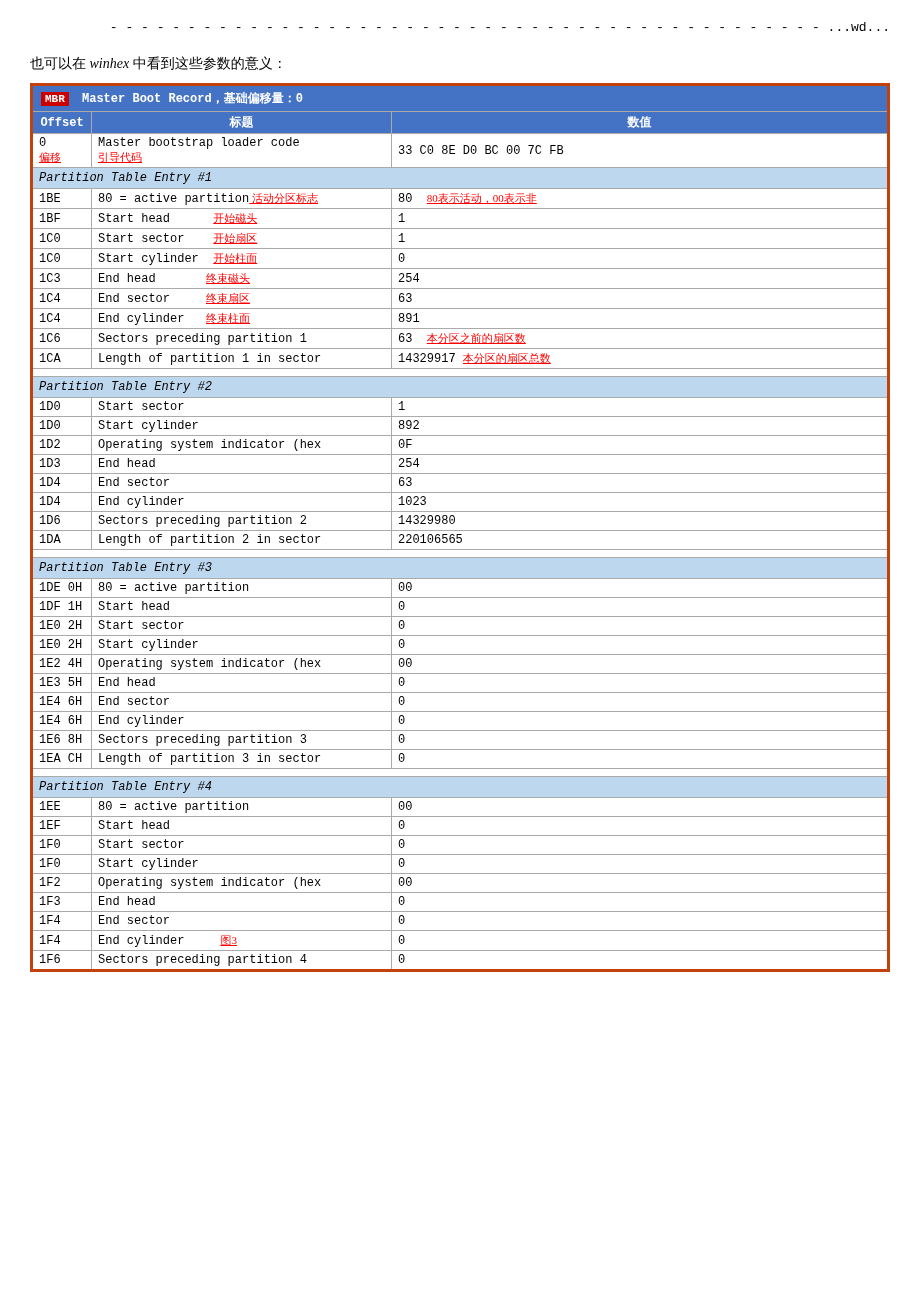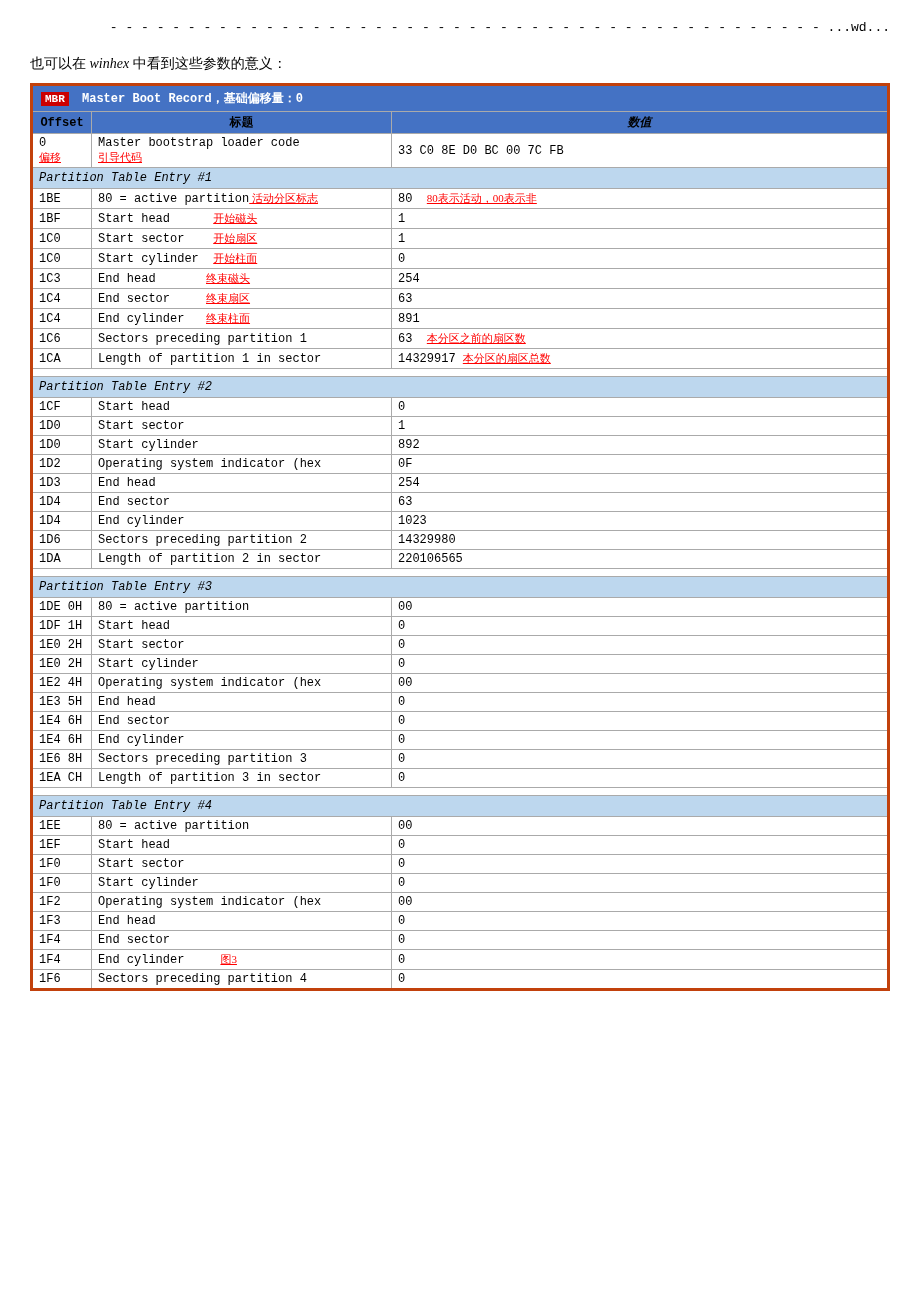--- a/index.html
+++ b/index.html
@@ -37,21 +37,21 @@
       vertical-align: middle;
     }
     .header-row {
       background: #4472C4;
       color: #fff;
       font-weight: bold;
       font-size: 13px;
     }
     .col-header-row {
       background: #4472C4;
-      color: #000000;
+      color: #ffffff;
       font-weight: bold;
       font-size: 13px;
     }
     .offset-col { width: 60px; }
     .label-col { width: 300px; }
     .value-col { width: auto; }
     .red { color: #000000; }
     .section-row td {
       background: #BDD7EE;
       font-style: italic;
@@ -79,21 +79,21 @@
   <tbody>
       <tr>
     <td colspan="3" class="header-row" style="padding:4px 8px;">
       <span style="background:#cc0000;color:#fff;padding:1px 4px;font-size:11px;margin-right:6px;">MBR</span>
       <strong>Master Boot Record，基础偏移量：0</strong>
     </td>
   </tr>
   <tr class="col-header-row">
     <td class="offset-col" style="text-align:center;">Offset</td>
     <td class="label-col" style="text-align:center;">标题</td>
-    <td class="value-col" style="text-align:center;font-style:italic;">数值</td>
+    <td class="value-col" style="text-align:center;">数值</td>
   </tr>
 
   <tr>
     <td>
       0<br><span class="annotation">偏移</span>
     </td>
     <td>
       Master bootstrap loader code<br>
       <span class="annotation">引导代码</span>
     </td>
@@ -149,25 +149,20 @@
     <td>14329917 <span class="annotation">本分区的扇区总数</span></td>
   </tr>
   <tr>
         <td colspan="3" style="height:8px;border:none;background:#fff;"></td>
       </tr>
 
   <tr class="section-row">
     <td colspan="3">Partition Table Entry #2</td>
   </tr>
   <tr>
-    <td>1CF</td>
-    <td>Start head</td>
-    <td>0</td>
-  </tr>
-  <tr>
     <td>1D0</td>
     <td>Start sector</td>
     <td>1</td>
   </tr>
   <tr>
     <td>1D0</td>
     <td>Start cylinder</td>
     <td>892</td>
   </tr>
   <tr>

